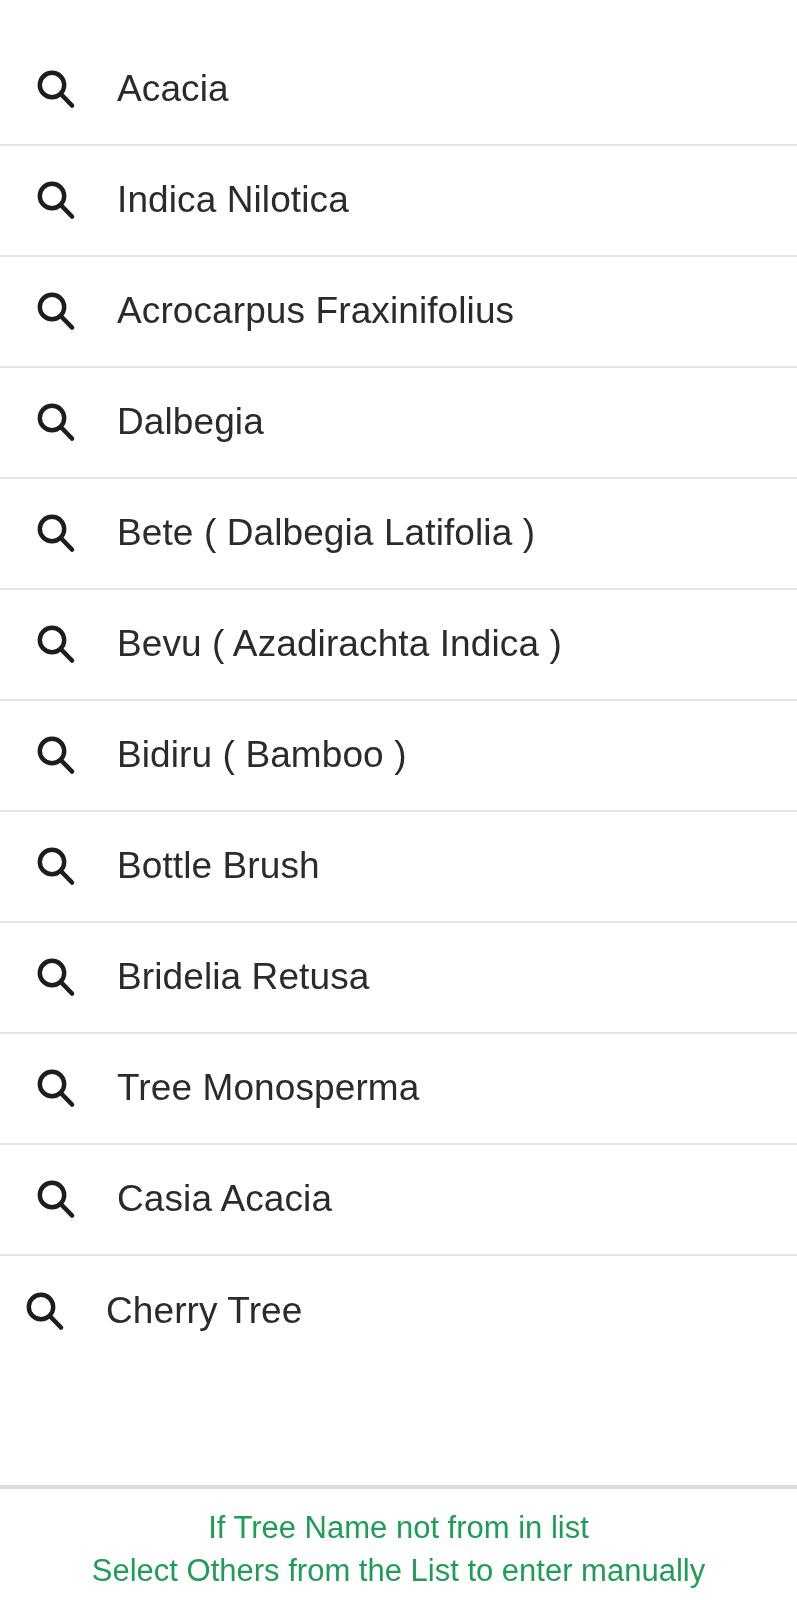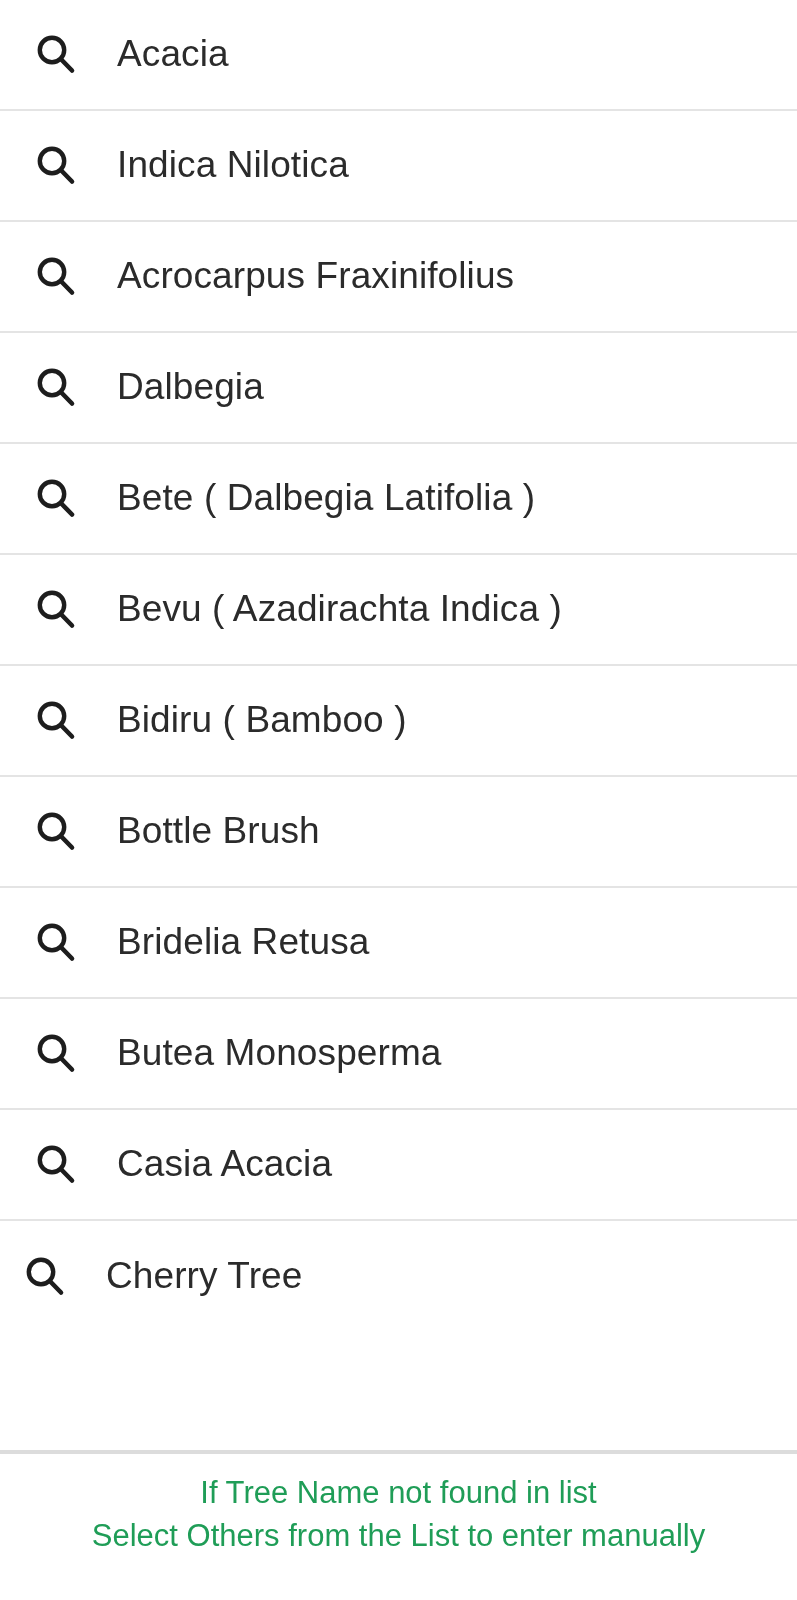--- a/index.html
+++ b/index.html
@@ -24,20 +24,21 @@
   }
 
   
   .suggestion-list {
     width: 100%;
     height: 1450px;
     background: #ffffff;
     display: flex;
     flex-direction: column;
     overflow: hidden;
+    margin-top: 35px;
   }
 
   .suggestion-row {
     position: relative;
     width: 100%;
     height: 111px;
     min-height: 111px;
     display: flex;
     align-items: center;
     padding-left: 33px;
@@ -180,21 +181,21 @@
         </span>
         <span class="row-label">Bridelia Retusa</span>
       </div>
       <div class="suggestion-row">
         <span class="row-icon">
           <svg width="44" height="44" viewBox="0 0 44 44" aria-hidden="true">
             <circle cx="18" cy="17" r="12.2" fill="none" stroke="#1d1d1d" stroke-width="4.4"></circle>
             <line x1="26.8" y1="26" x2="38" y2="37.5" stroke="#1d1d1d" stroke-width="4.6" stroke-linecap="round"></line>
           </svg>
         </span>
-        <span class="row-label">Butea Monosperma</span>
+        <span class="row-label">Tree Monosperma</span>
       </div>
       <div class="suggestion-row">
         <span class="row-icon">
           <svg width="44" height="44" viewBox="0 0 44 44" aria-hidden="true">
             <circle cx="18" cy="17" r="12.2" fill="none" stroke="#1d1d1d" stroke-width="4.4"></circle>
             <line x1="26.8" y1="26" x2="38" y2="37.5" stroke="#1d1d1d" stroke-width="4.6" stroke-linecap="round"></line>
           </svg>
         </span>
         <span class="row-label">Casia Acacia</span>
       </div>
@@ -203,17 +204,17 @@
           <svg width="44" height="44" viewBox="0 0 44 44" aria-hidden="true">
             <circle cx="18" cy="17" r="12.2" fill="none" stroke="#1d1d1d" stroke-width="4.4"></circle>
             <line x1="26.8" y1="26" x2="38" y2="37.5" stroke="#1d1d1d" stroke-width="4.6" stroke-linecap="round"></line>
           </svg>
         </span>
         <span class="row-label">Cherry Tree</span>
       </div>
     </div>
 
   <div class="footer-hint">
-    <div class="hint-line">If Tree Name not found in list</div>
+    <div class="hint-line">If Tree Name not from in list</div>
     <div class="hint-line">Select Others from the List to enter manually</div>
   </div>
 
 </div>
 
 </body></html>

